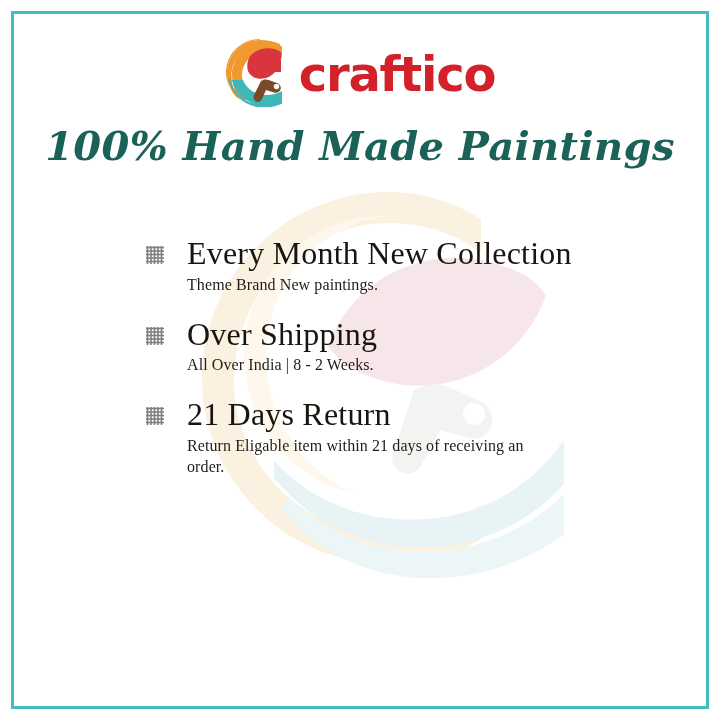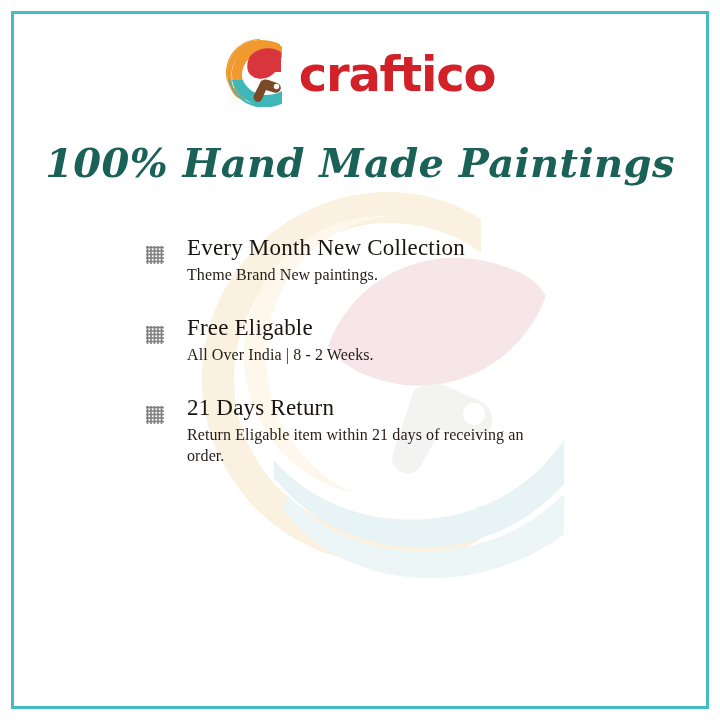--- a/index.html
+++ b/index.html
@@ -74,21 +74,21 @@
     color: #d3212a;
     line-height: 1;
     position: relative;
     top: 2px;
   }
 
   
   #headline {
     position: absolute;
     left: 0;
-    top: 139px;
+    top: 122px;
     width: 720px;
     text-align: center;
     z-index: 3;
     color: #1a6158;
     font-family: "DejaVu Serif", serif;
     font-style: italic;
     font-weight: bold;
     font-size: 40px;
     letter-spacing: 0.4px;
     white-space: nowrap;
@@ -115,21 +115,21 @@
     top: 9px;
     width: 20px;
     height: 20px;
     flex: none;
   }
   .feature-body {
     margin-left: 42px;
   }
   .feature-title {
     font-family: "Liberation Serif", serif;
-    font-size: 23px;
+    font-size: 32px;
     color: #191410;
     line-height: 1.08;
     letter-spacing: 0.2px;
     white-space: nowrap;
   }
   .feature-sub {
     font-family: "Liberation Serif", serif;
     font-size: 16px;
     color: #241c16;
     line-height: 1.32;
@@ -304,21 +304,21 @@
           <line x1="1" y1="13" x2="19" y2="13"></line>
           <line x1="1" y1="16.5" x2="19" y2="16.5"></line>
           <line x1="2.5" y1="1" x2="2.5" y2="19"></line>
           <line x1="6" y1="1" x2="6" y2="19"></line>
           <line x1="9.5" y1="1" x2="9.5" y2="19"></line>
           <line x1="13" y1="1" x2="13" y2="19"></line>
           <line x1="16.5" y1="1" x2="16.5" y2="19"></line>
         </g>
       </svg>
       <div class="feature-body">
-        <div class="feature-title">Free Eligable</div>
+        <div class="feature-title">Over Shipping</div>
         <div class="feature-sub">All Over India | 8 - 2 Weeks.</div>
       </div>
     </div>
 
     <div class="feature-item">
       <svg class="feature-bullet" viewBox="0 0 20 20" aria-hidden="true">
         <g stroke="#808080" stroke-width="1.6">
           <line x1="1" y1="2.5" x2="19" y2="2.5"></line>
           <line x1="1" y1="6" x2="19" y2="6"></line>
           <line x1="1" y1="9.5" x2="19" y2="9.5"></line>

